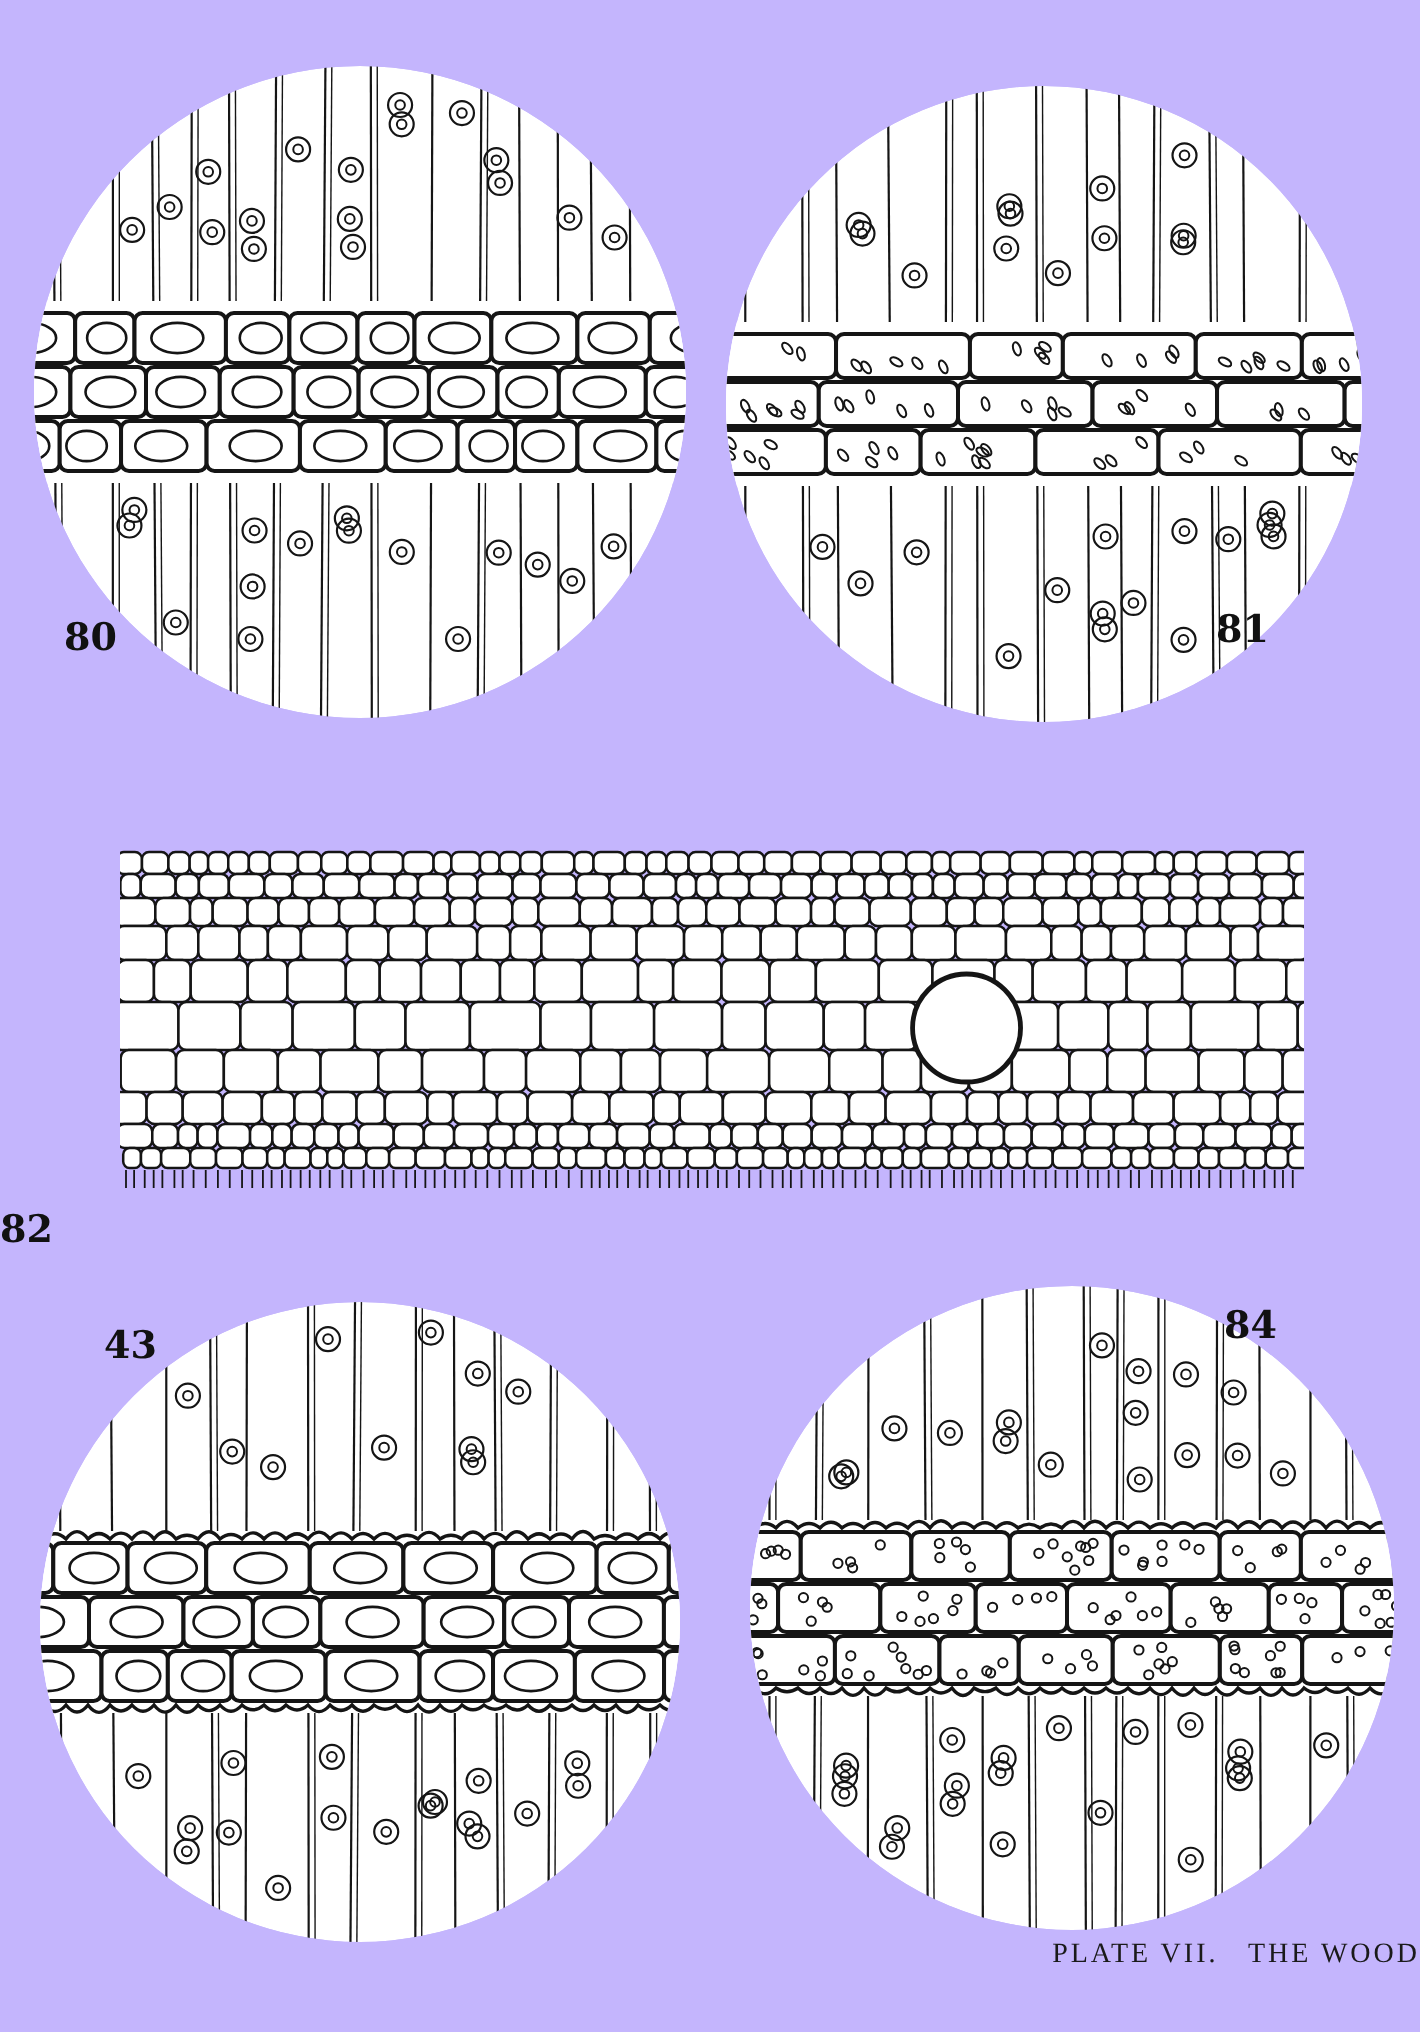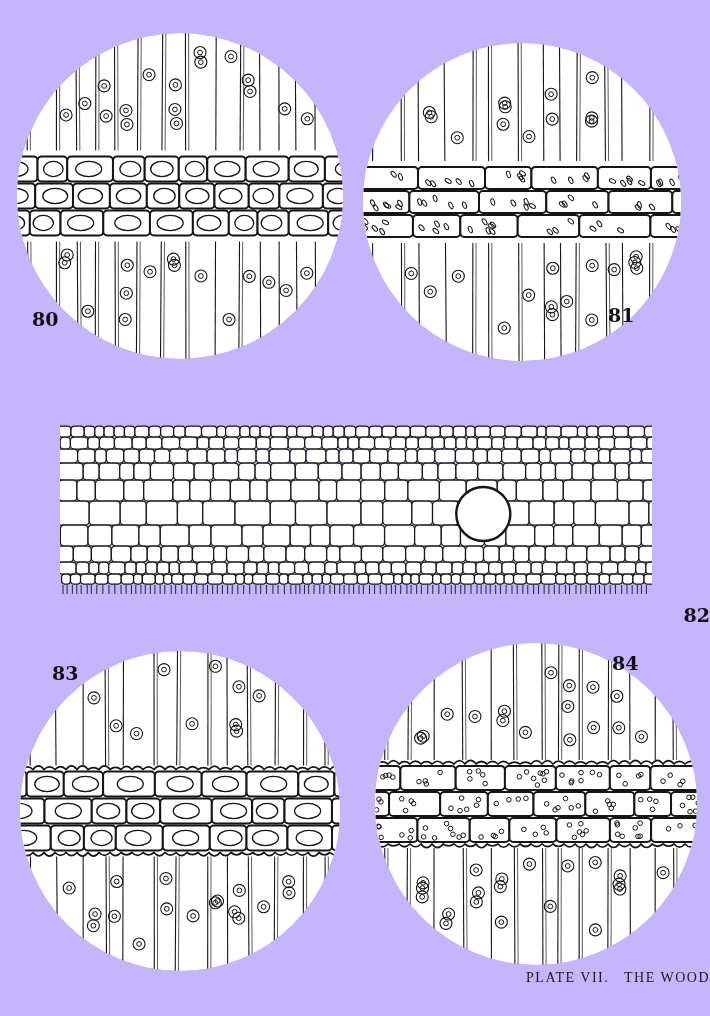--- a/index.html
+++ b/index.html
@@ -6,21 +6,21 @@
   .page{
     position:relative;width:710px;height:1016px;margin:0 auto;
     background:#c4b5fd;overflow:hidden;
     font-family:"Liberation Serif",serif;color:#151515;
   }
   svg.fig{position:absolute;display:block;}
   .figlabel{
     position:absolute;font-family:"DejaVu Serif",serif;font-weight:bold;
     font-size:19px;color:#111;line-height:1;
   }
-  .figlabel.center{left:0;width:100%;text-align:right;}
+  .figlabel.center{left:0;width:100%;text-align:left;}
   .caption{
     position:absolute;top:970px;left:0;width:100%;text-align:right;
     font-family:"Liberation Serif",serif;font-size:14px;color:#1a1a1a;
     letter-spacing:1.5px;white-space:pre;
   }
 </style>
 </head>
 <body>
 
 <div class="page">
@@ -1242,19 +1242,19 @@
         <circle cx="291.1155098674353" cy="232.68616511393338" r="2.4" stroke-width="1"></circle>
       </g>
     </svg>
 
   <div class="figlabel" style="left:32px;top:310px">80</div>
 
   <div class="figlabel" style="left:608px;top:306px">81</div>
 
   <div class="figlabel center" style="top:606px">82</div>
 
-  <div class="figlabel" style="left:52px;top:664px">83</div>
+  <div class="figlabel" style="left:52px;top:664px">43</div>
 
   <div class="figlabel" style="left:612px;top:654px">84</div>
 
   <div class="caption">PLATE VII.   THE WOOD</div>
 
 </div>
 
 </body></html>

